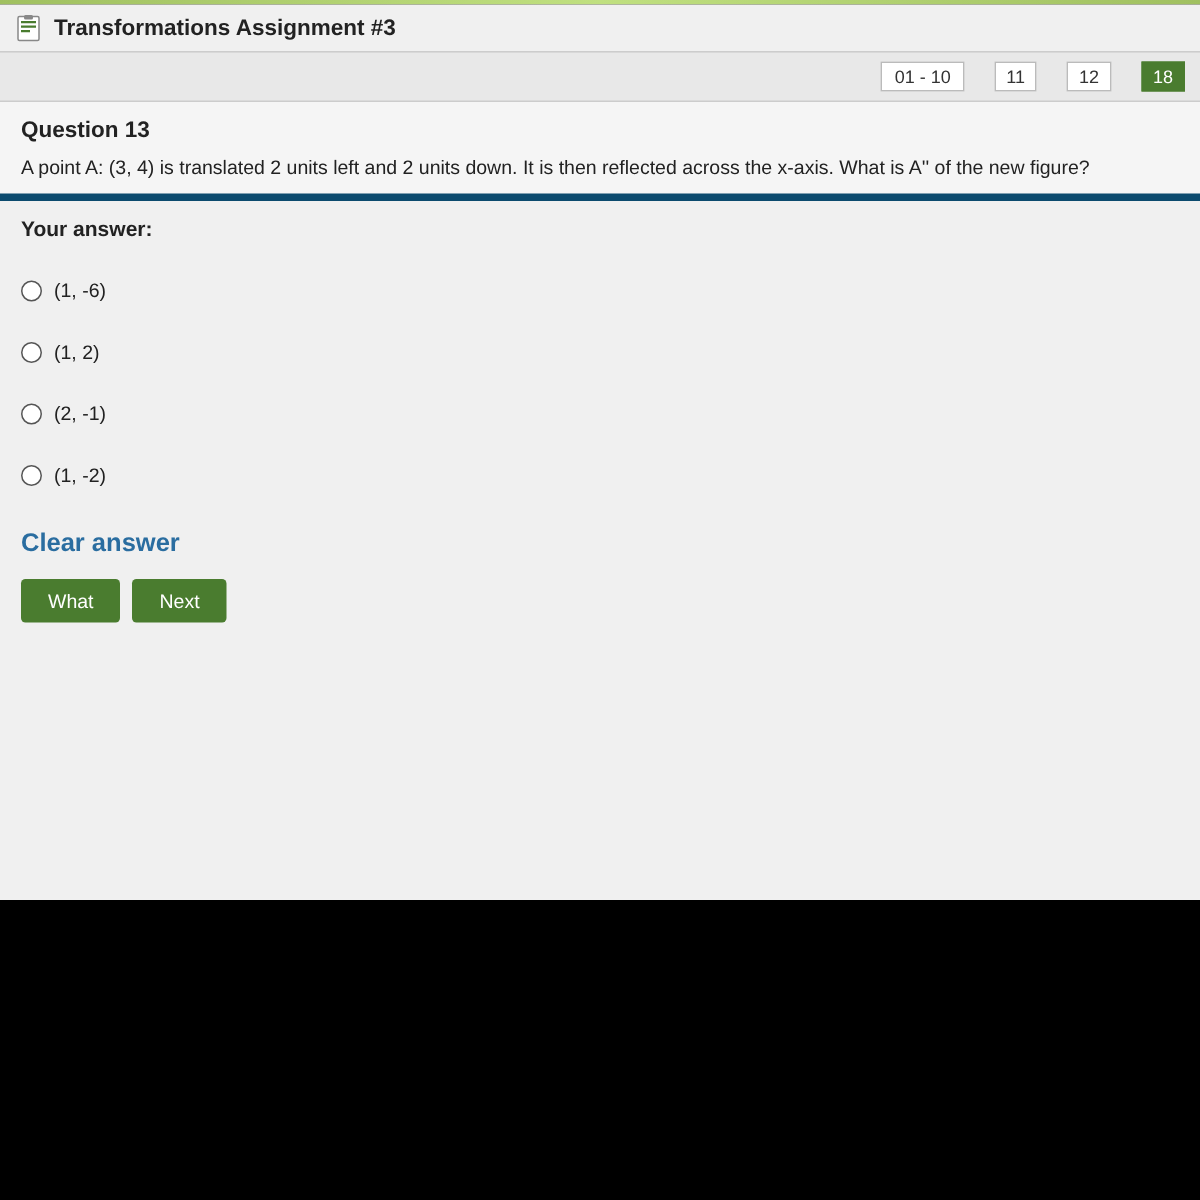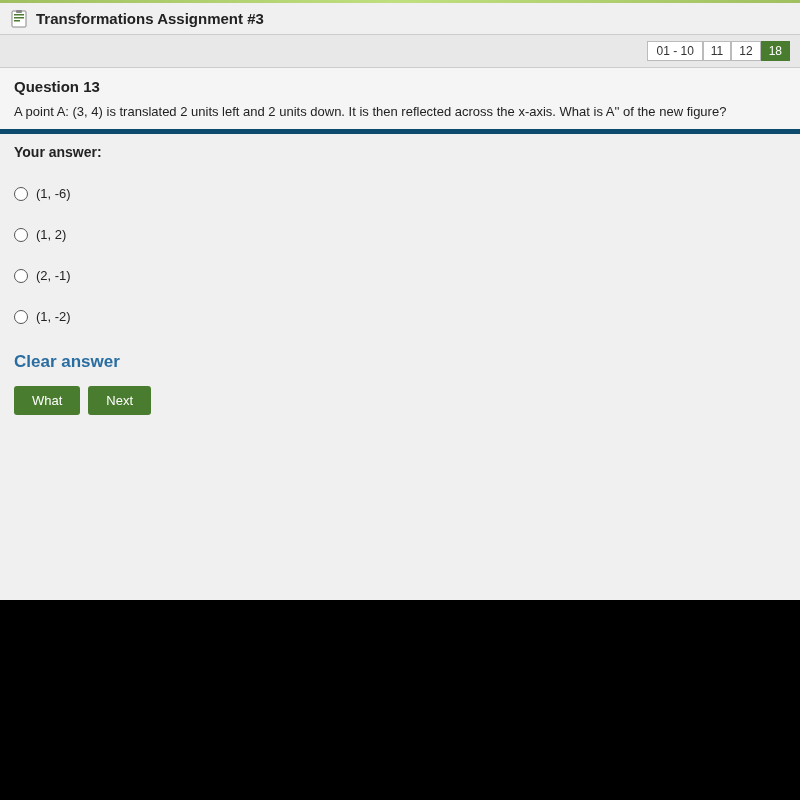--- a/index.html
+++ b/index.html
@@ -54,21 +54,21 @@
       display: flex;
       flex-direction: column;
     }
 
     .pagination-bar {
       background-color: #e8e8e8;
       padding: 6px 10px;
       display: flex;
       justify-content: flex-end;
       align-items: center;
-      gap: 0;
+      gap: 20px;
       border-bottom: 1px solid #ccc;
     }
 
     .page-range-btn {
       background-color: #fff;
       border: 1px solid #bbb;
       padding: 2px 8px;
       font-size: 12px;
       cursor: pointer;
       color: #333;

